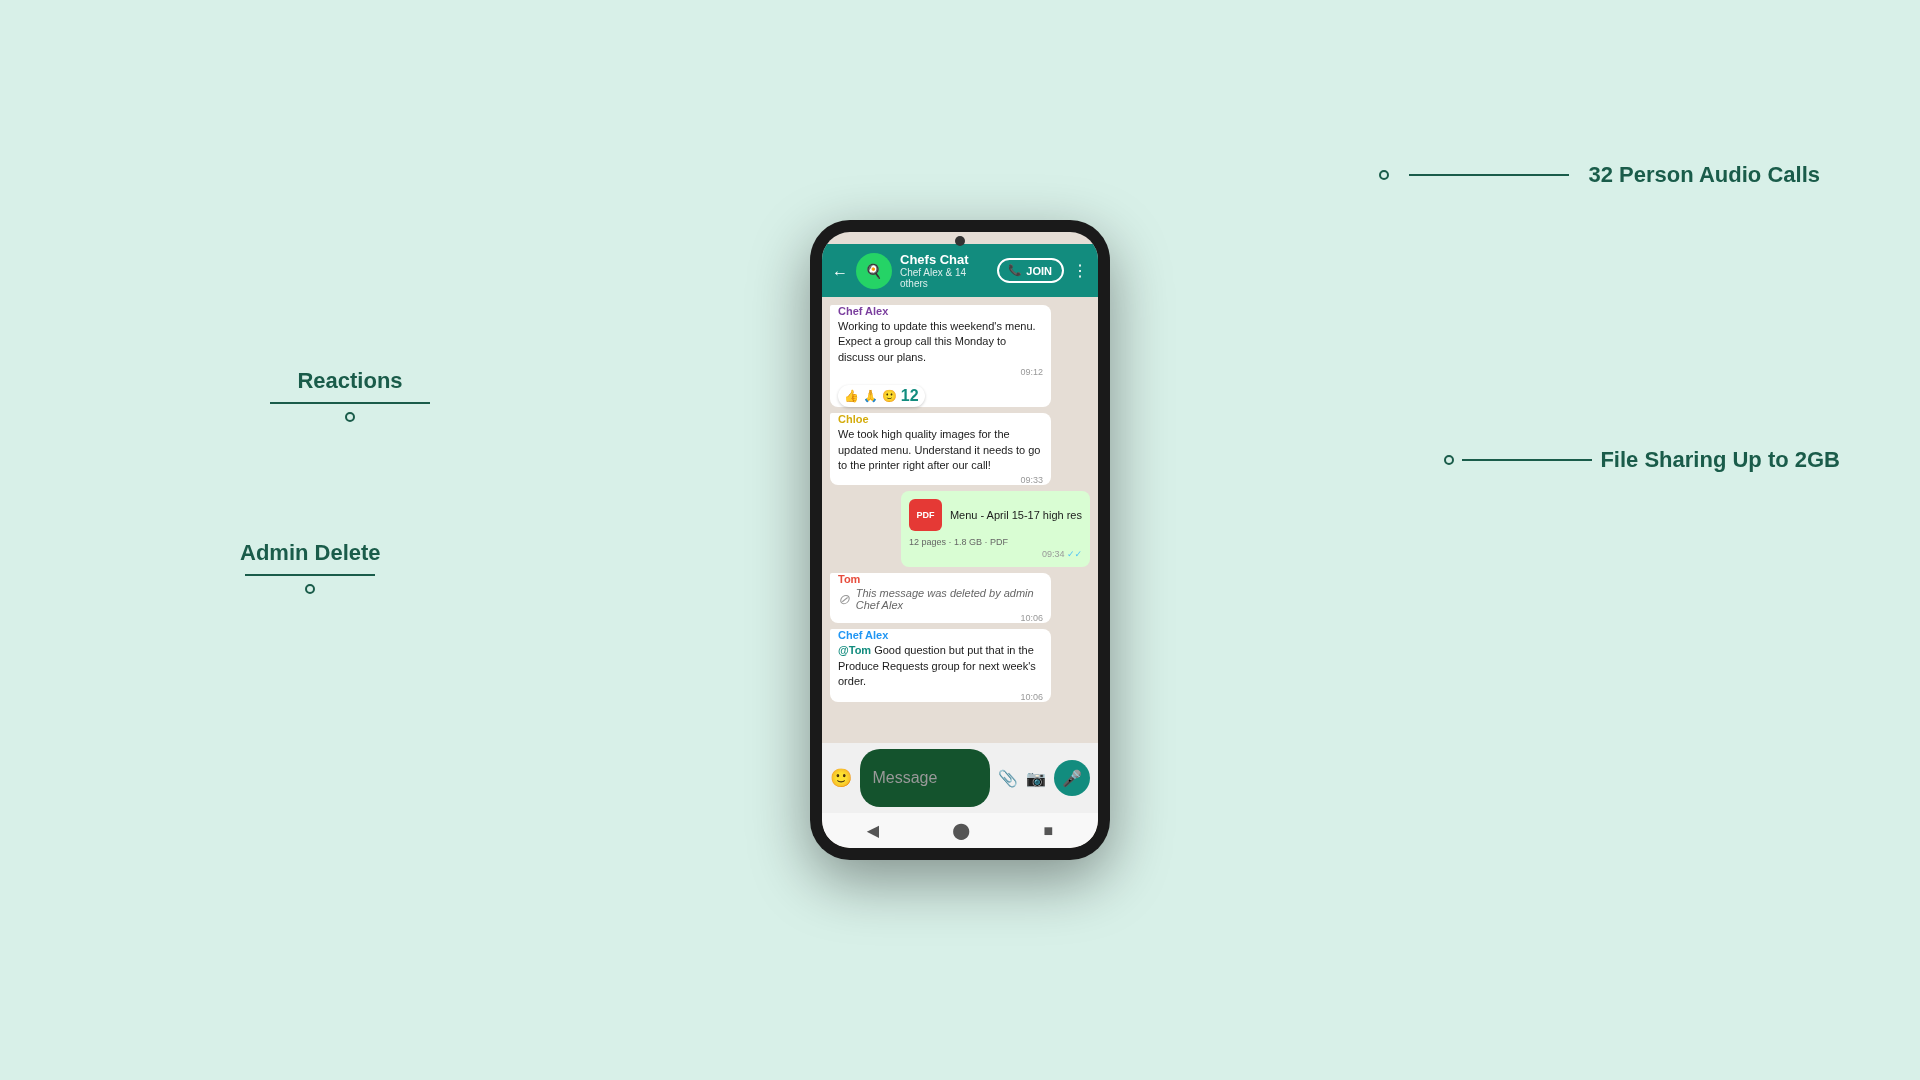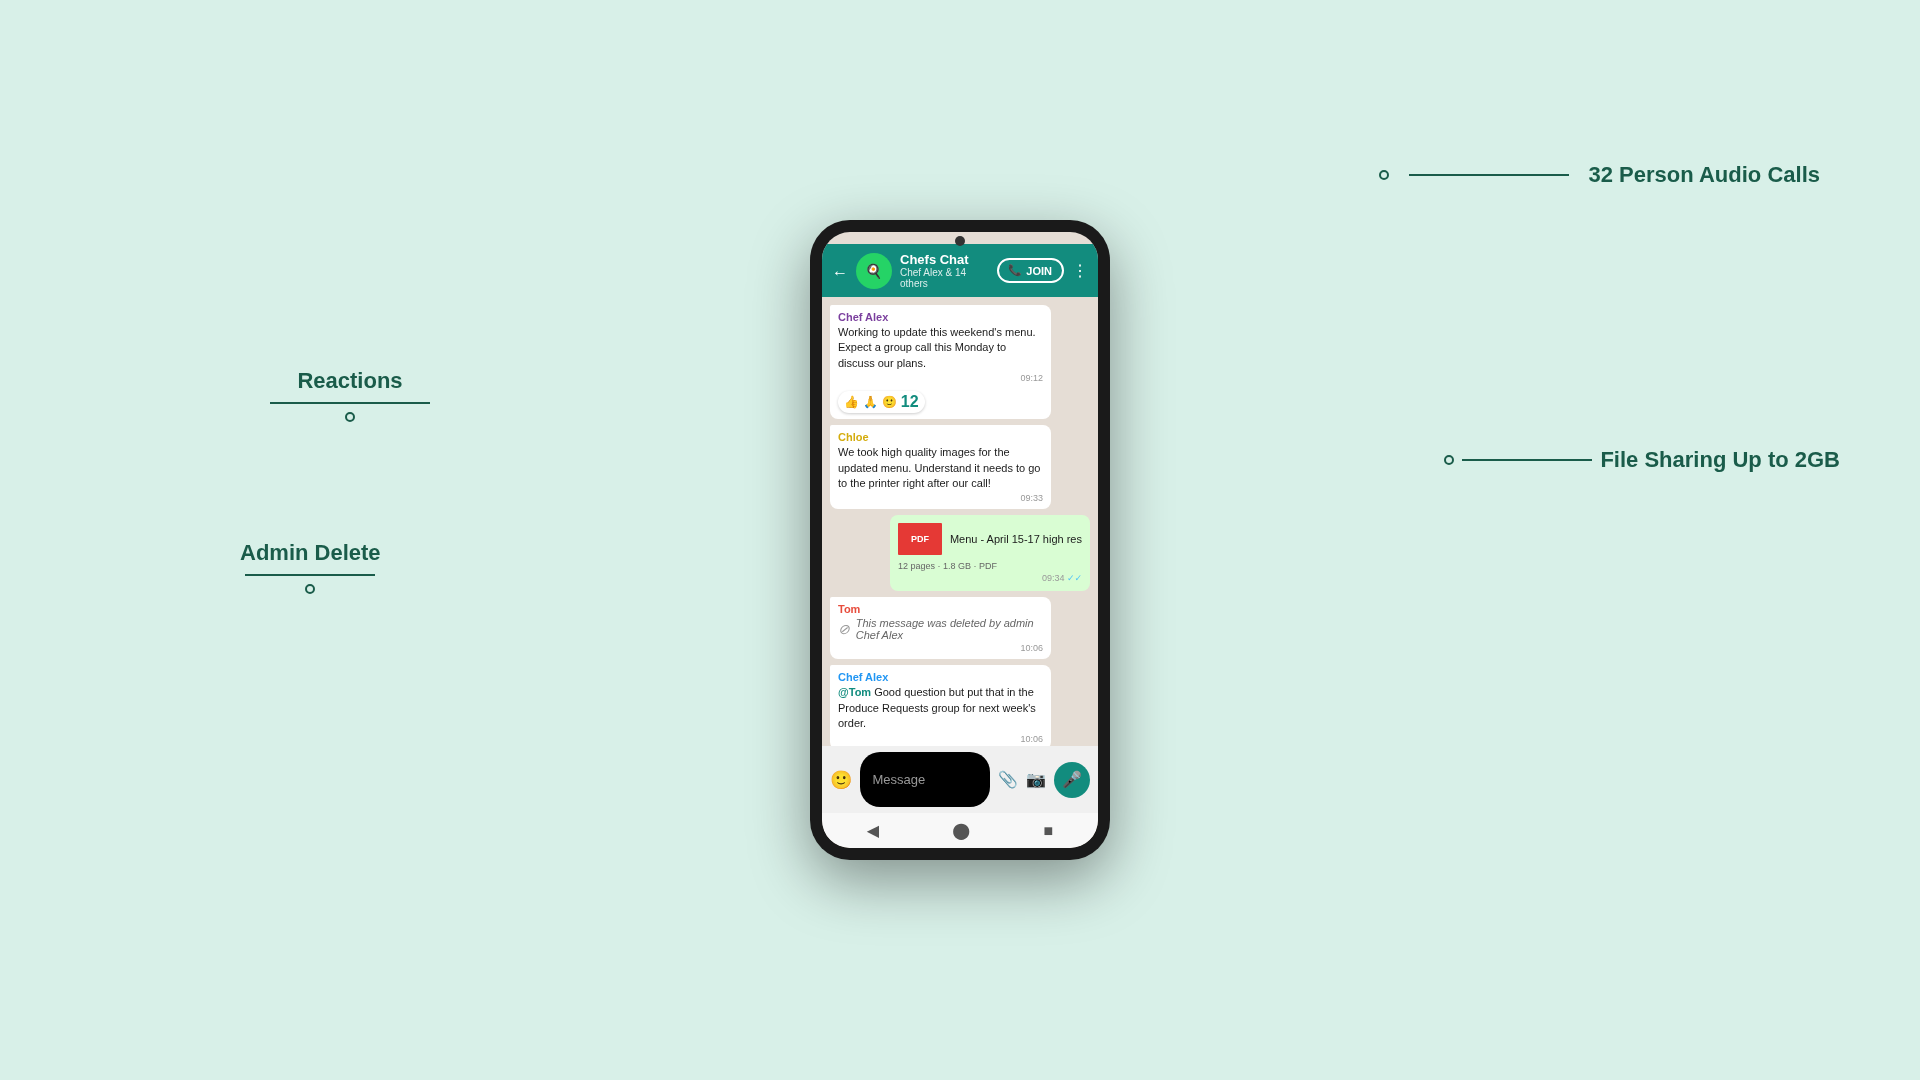--- a/index.html
+++ b/index.html
@@ -123,21 +123,21 @@
       padding: 8px;
       display: flex;
       flex-direction: column;
       gap: 6px;
       background: #e5ddd5;
     }
 
     
     .msg-bubble {
       border-radius: 8px;
-      padding: 6px 8px;
+      padding: 0 8px;
       max-width: 85%;
       position: relative;
       font-size: 11px;
     }
 
     .msg-received {
       background: white;
       align-self: flex-start;
       border-top-left-radius: 2px;
     }
@@ -200,24 +200,24 @@
     }
 
     .file-header {
       display: flex;
       align-items: center;
       gap: 8px;
       margin-bottom: 6px;
     }
 
     .pdf-icon {
-      width: 44px;
+      width: 33px;
       height: 32px;
       background: #E53935;
-      border-radius: 1px;
+      border-radius: 6px;
       display: flex;
       align-items: center;
       justify-content: center;
       color: white;
       font-size: 9px;
       font-weight: bold;
     }
 
     .file-name {
       color: #1a1a1a;
@@ -262,24 +262,24 @@
     }
 
     .wa-emoji-btn {
       color: #666;
       font-size: 18px;
       cursor: pointer;
     }
 
     .wa-message-input {
       flex: 1;
-      background: #000000;
+      background: #14532d;
       border-radius: 20px;
       padding: 20px 12px;
-      font-size: 13px;
+      font-size: 16px;
       color: #999;
       border: none;
     }
 
     .wa-attach-btn {
       color: #666;
       font-size: 16px;
       cursor: pointer;
     }
 

